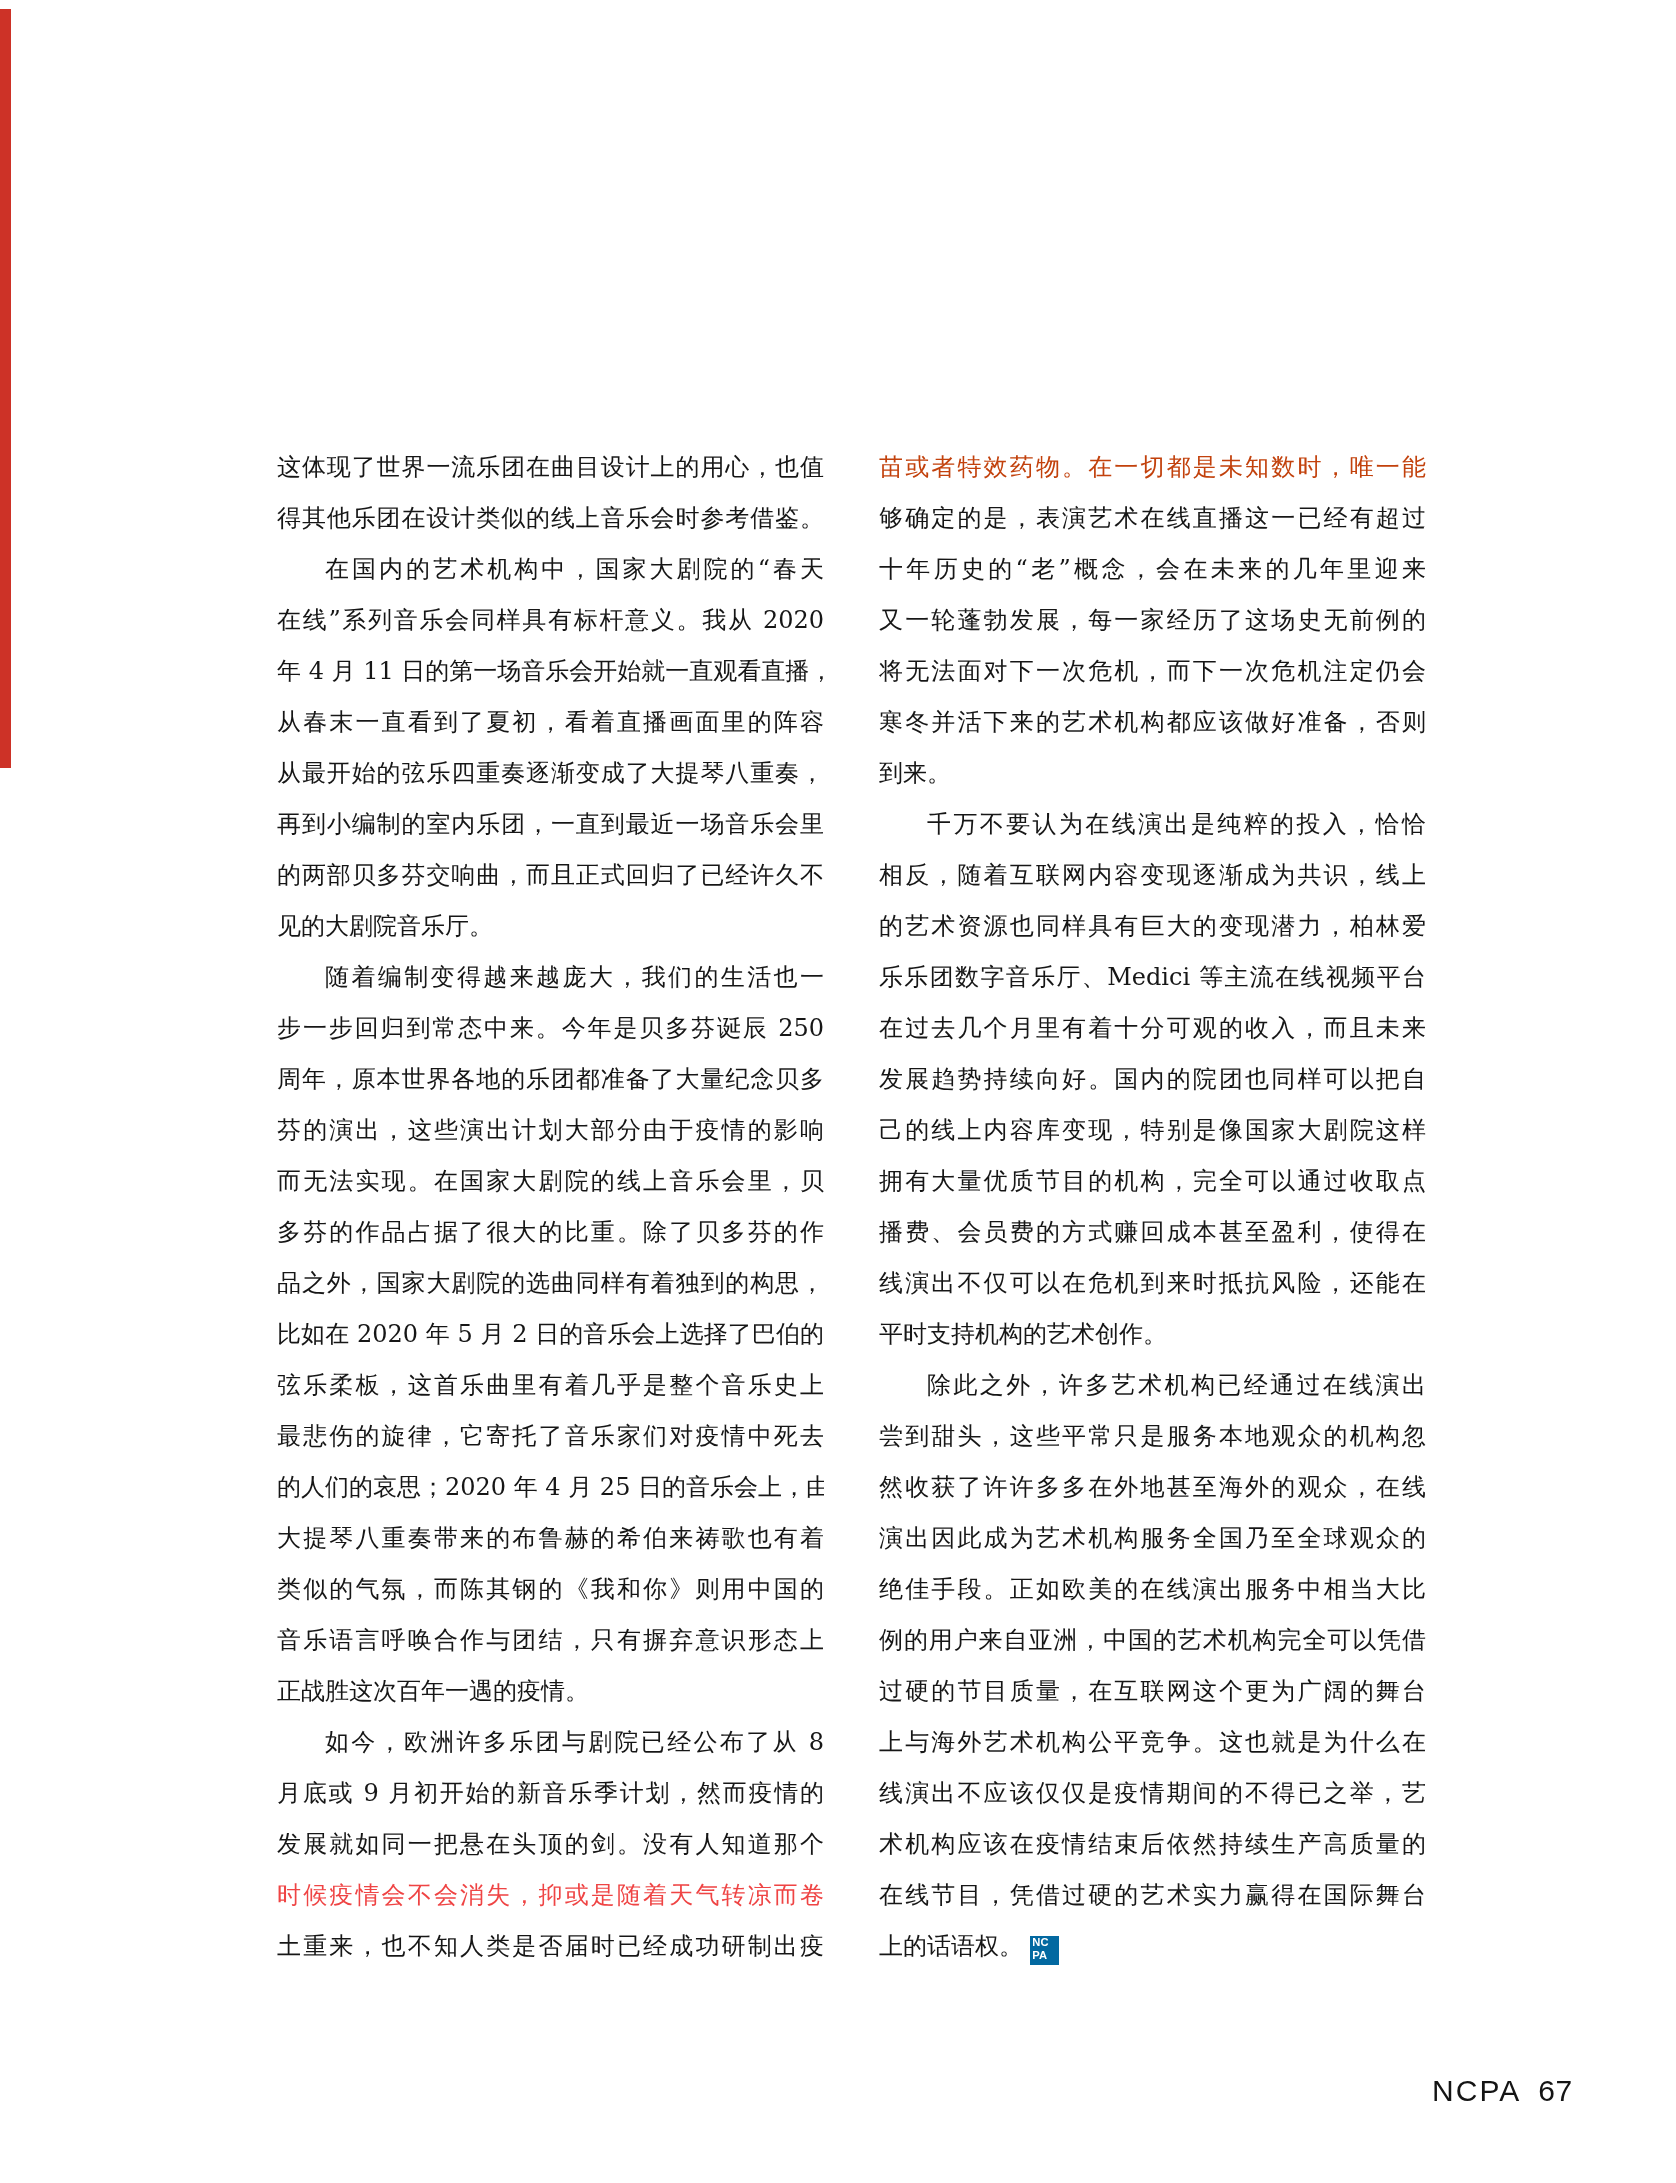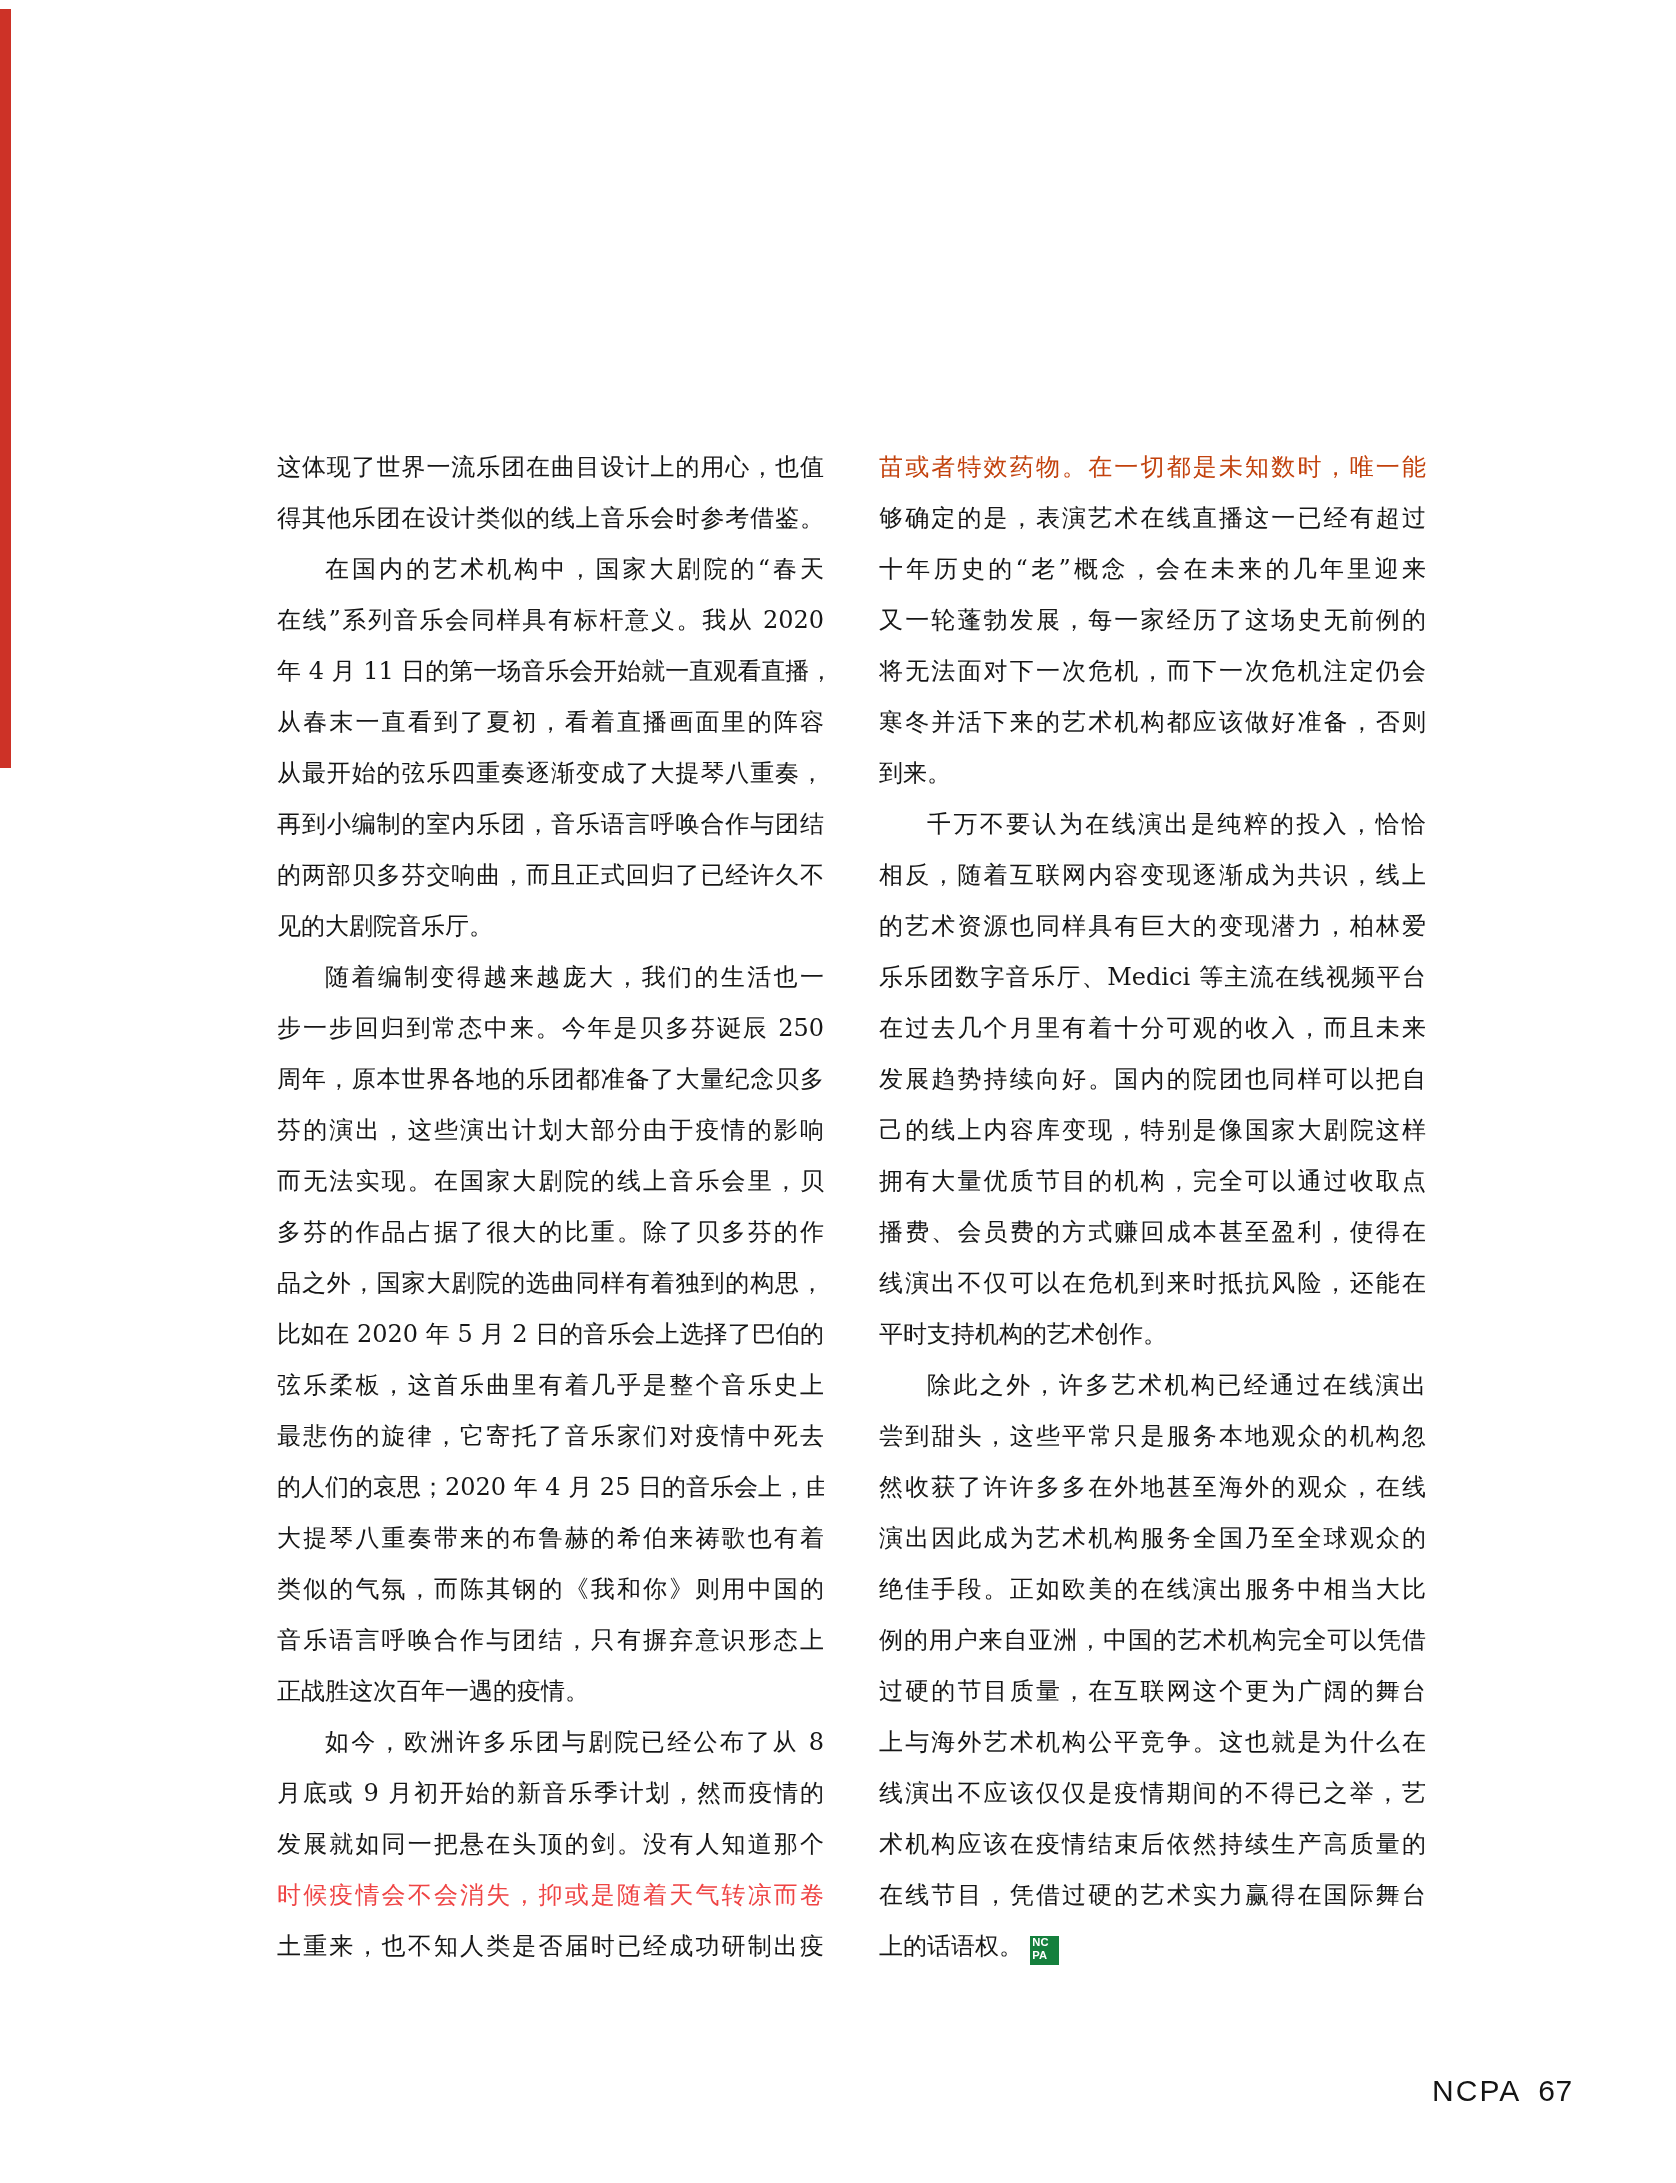--- a/index.html
+++ b/index.html
@@ -68,21 +68,21 @@
 <div class="red-bar accent-bg" style="background: rgb(205, 50, 39);"></div>
 
 <div class="col col-left">
     <div class="line" style="color: rgb(22, 22, 22);">这体现了世界一流乐团在曲目设计上的用心，也值</div>
     <div class="line" style="color: rgb(22, 22, 22);">得其他乐团在设计类似的线上音乐会时参考借鉴。</div>
     <div class="line indent" style="color: rgb(22, 22, 22);">在国内的艺术机构中，国家大剧院的“春天</div>
     <div class="line" style="color: rgb(22, 22, 22);">在线”系列音乐会同样具有标杆意义。我从 2020</div>
     <div class="line" style="color: rgb(22, 22, 22);">年 4 月 11 日的第一场音乐会开始就一直观看直播，</div>
     <div class="line" style="color: rgb(22, 22, 22);">从春末一直看到了夏初，看着直播画面里的阵容</div>
     <div class="line" style="color: rgb(22, 22, 22);">从最开始的弦乐四重奏逐渐变成了大提琴八重奏，</div>
-    <div class="line" style="color: rgb(22, 22, 22);">再到小编制的室内乐团，音乐语言呼唤合作与团结</div>
+    <div class="line" style="color: rgb(22, 22, 22);">再到小编制的室内乐团，一直到最近一场音乐会里</div>
     <div class="line" style="color: rgb(22, 22, 22);">的两部贝多芬交响曲，而且正式回归了已经许久不</div>
     <div class="line no-fill" style="color: rgb(22, 22, 22);">见的大剧院音乐厅。</div>
     <div class="line indent" style="color: rgb(22, 22, 22);">随着编制变得越来越庞大，我们的生活也一</div>
     <div class="line" style="color: rgb(22, 22, 22);">步一步回归到常态中来。今年是贝多芬诞辰 250</div>
     <div class="line" style="color: rgb(22, 22, 22);">周年，原本世界各地的乐团都准备了大量纪念贝多</div>
     <div class="line" style="color: rgb(22, 22, 22);">芬的演出，这些演出计划大部分由于疫情的影响</div>
     <div class="line" style="color: rgb(22, 22, 22);">而无法实现。在国家大剧院的线上音乐会里，贝</div>
     <div class="line" style="color: rgb(22, 22, 22);">多芬的作品占据了很大的比重。除了贝多芬的作</div>
     <div class="line" style="color: rgb(22, 22, 22);">品之外，国家大剧院的选曲同样有着独到的构思，</div>
     <div class="line" style="color: rgb(22, 22, 22);">比如在 2020 年 5 月 2 日的音乐会上选择了巴伯的</div>
@@ -122,19 +122,19 @@
     <div class="line" style="color: rgb(22, 22, 22);">尝到甜头，这些平常只是服务本地观众的机构忽</div>
     <div class="line" style="color: rgb(22, 22, 22);">然收获了许许多多在外地甚至海外的观众，在线</div>
     <div class="line" style="color: rgb(22, 22, 22);">演出因此成为艺术机构服务全国乃至全球观众的</div>
     <div class="line" style="color: rgb(22, 22, 22);">绝佳手段。正如欧美的在线演出服务中相当大比</div>
     <div class="line" style="color: rgb(22, 22, 22);">例的用户来自亚洲，中国的艺术机构完全可以凭借</div>
     <div class="line" style="color: rgb(22, 22, 22);">过硬的节目质量，在互联网这个更为广阔的舞台</div>
     <div class="line" style="color: rgb(22, 22, 22);">上与海外艺术机构公平竞争。这也就是为什么在</div>
     <div class="line" style="color: rgb(22, 22, 22);">线演出不应该仅仅是疫情期间的不得已之举，艺</div>
     <div class="line" style="color: rgb(22, 22, 22);">术机构应该在疫情结束后依然持续生产高质量的</div>
     <div class="line" style="color: rgb(22, 22, 22);">在线节目，凭借过硬的艺术实力赢得在国际舞台</div>
-    <div class="line no-fill" style="color: rgb(22, 22, 22);">上的话语权。<span class="end-mark accent-bg" style="background: #15803d;"><div>NC</div><div>PA</div></span></div>
+    <div class="line no-fill" style="color: rgb(22, 22, 22);">上的话语权。<span class="end-mark accent-bg" style="background: #0369a1;"><div>NC</div><div>PA</div></span></div>
   </div>
 
 <div class="footer">
   <span>NCPA</span><span class="page-num">67</span>
 </div>
 
 
 </body></html>

